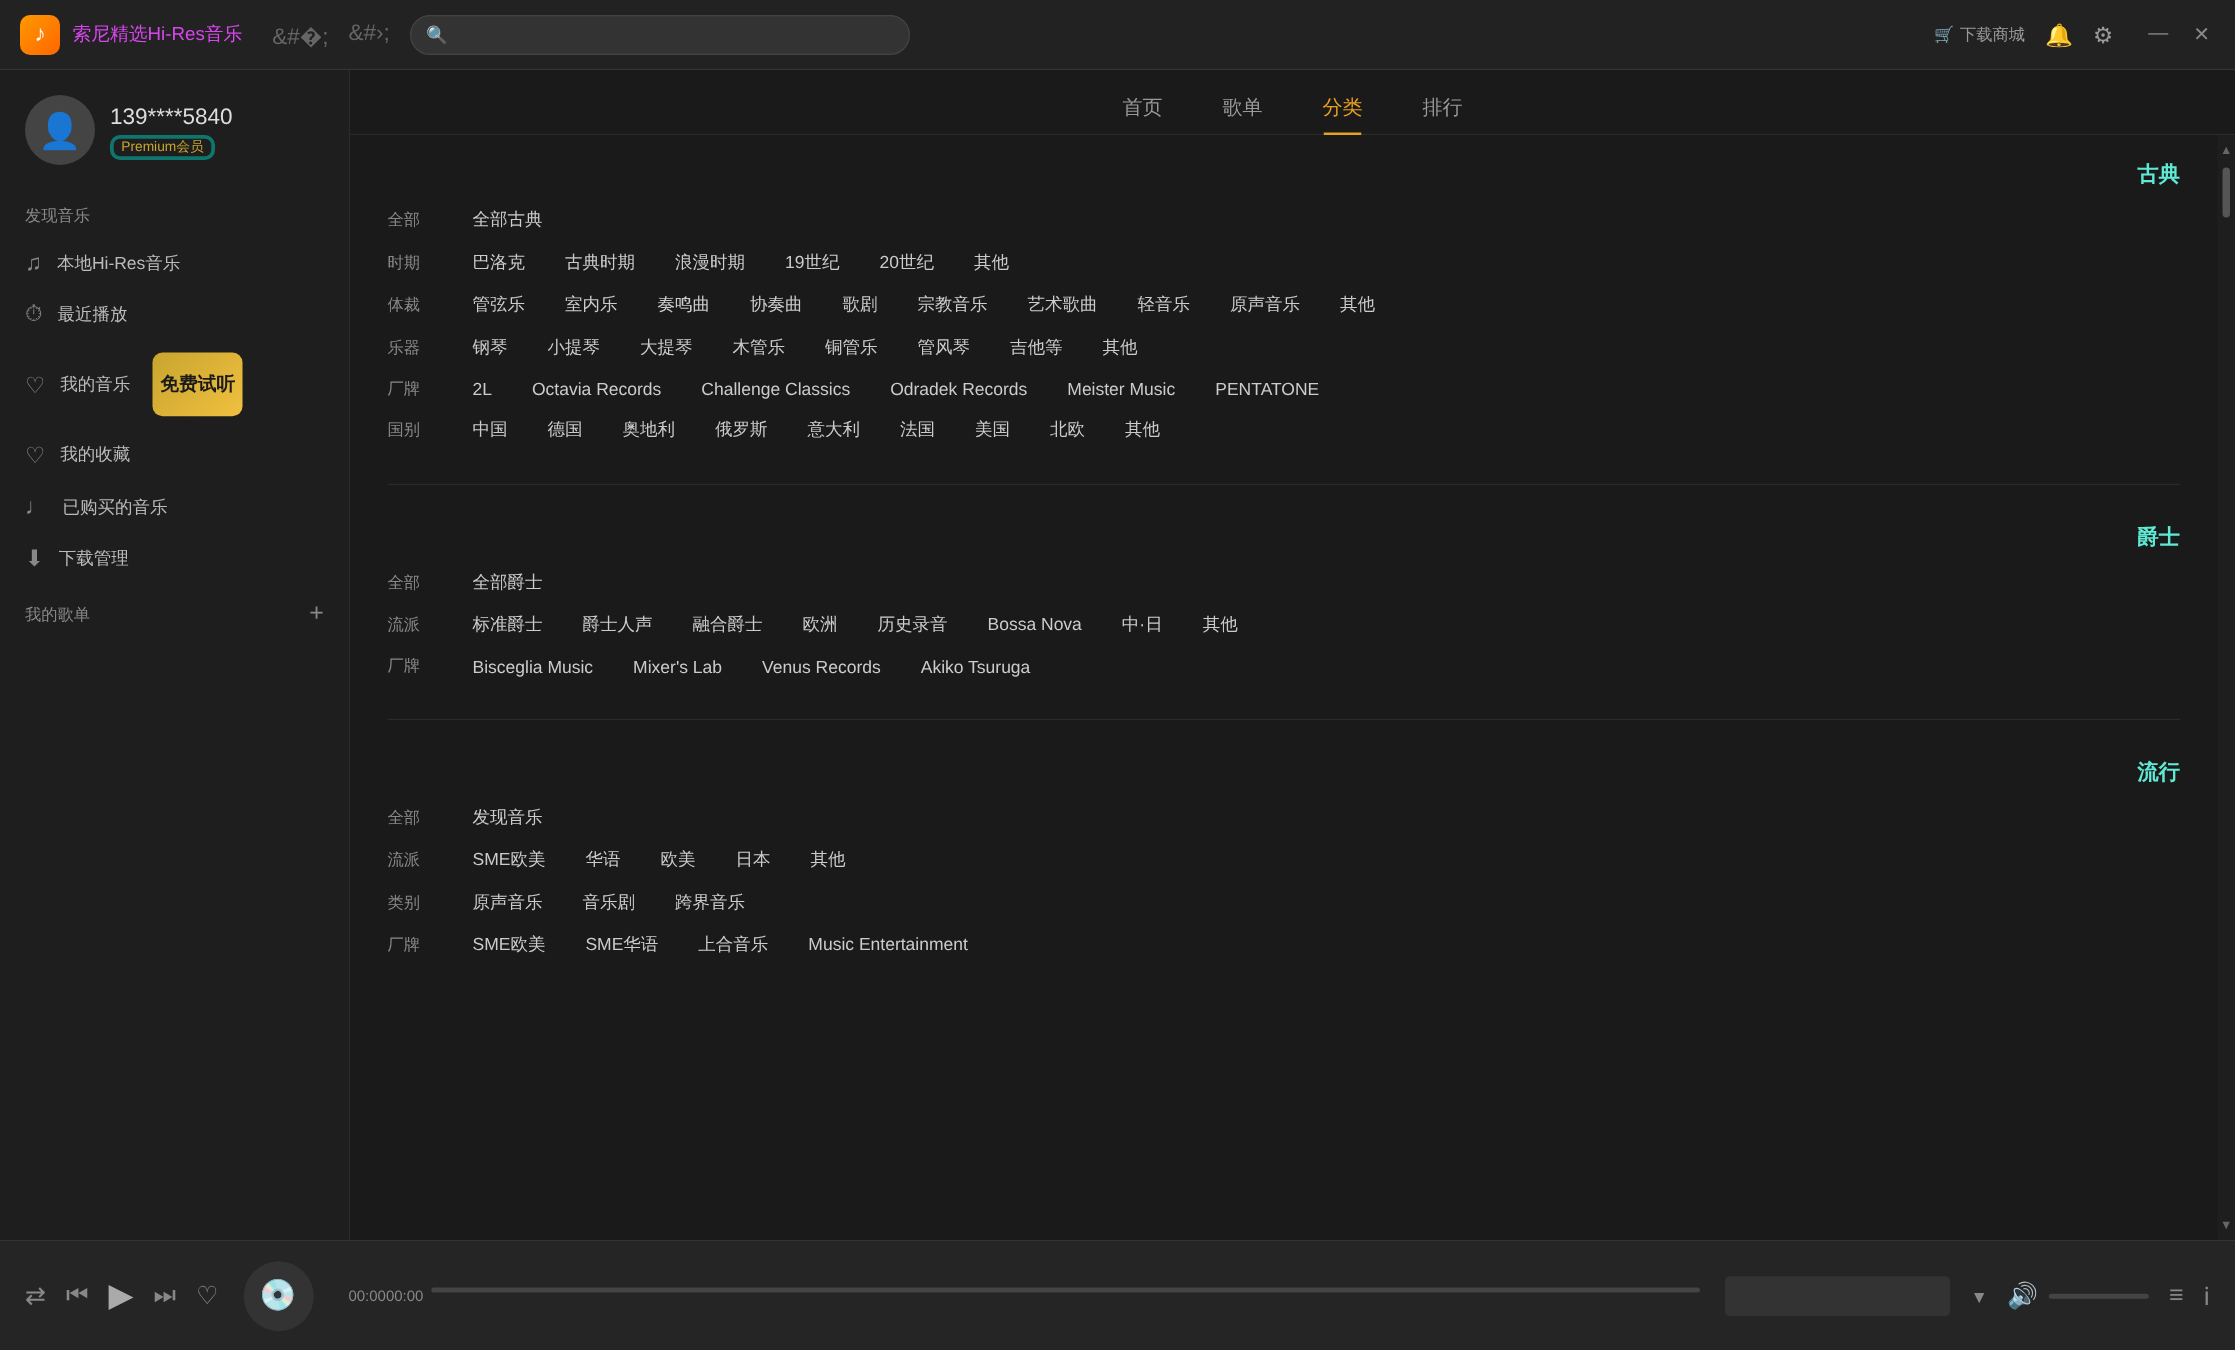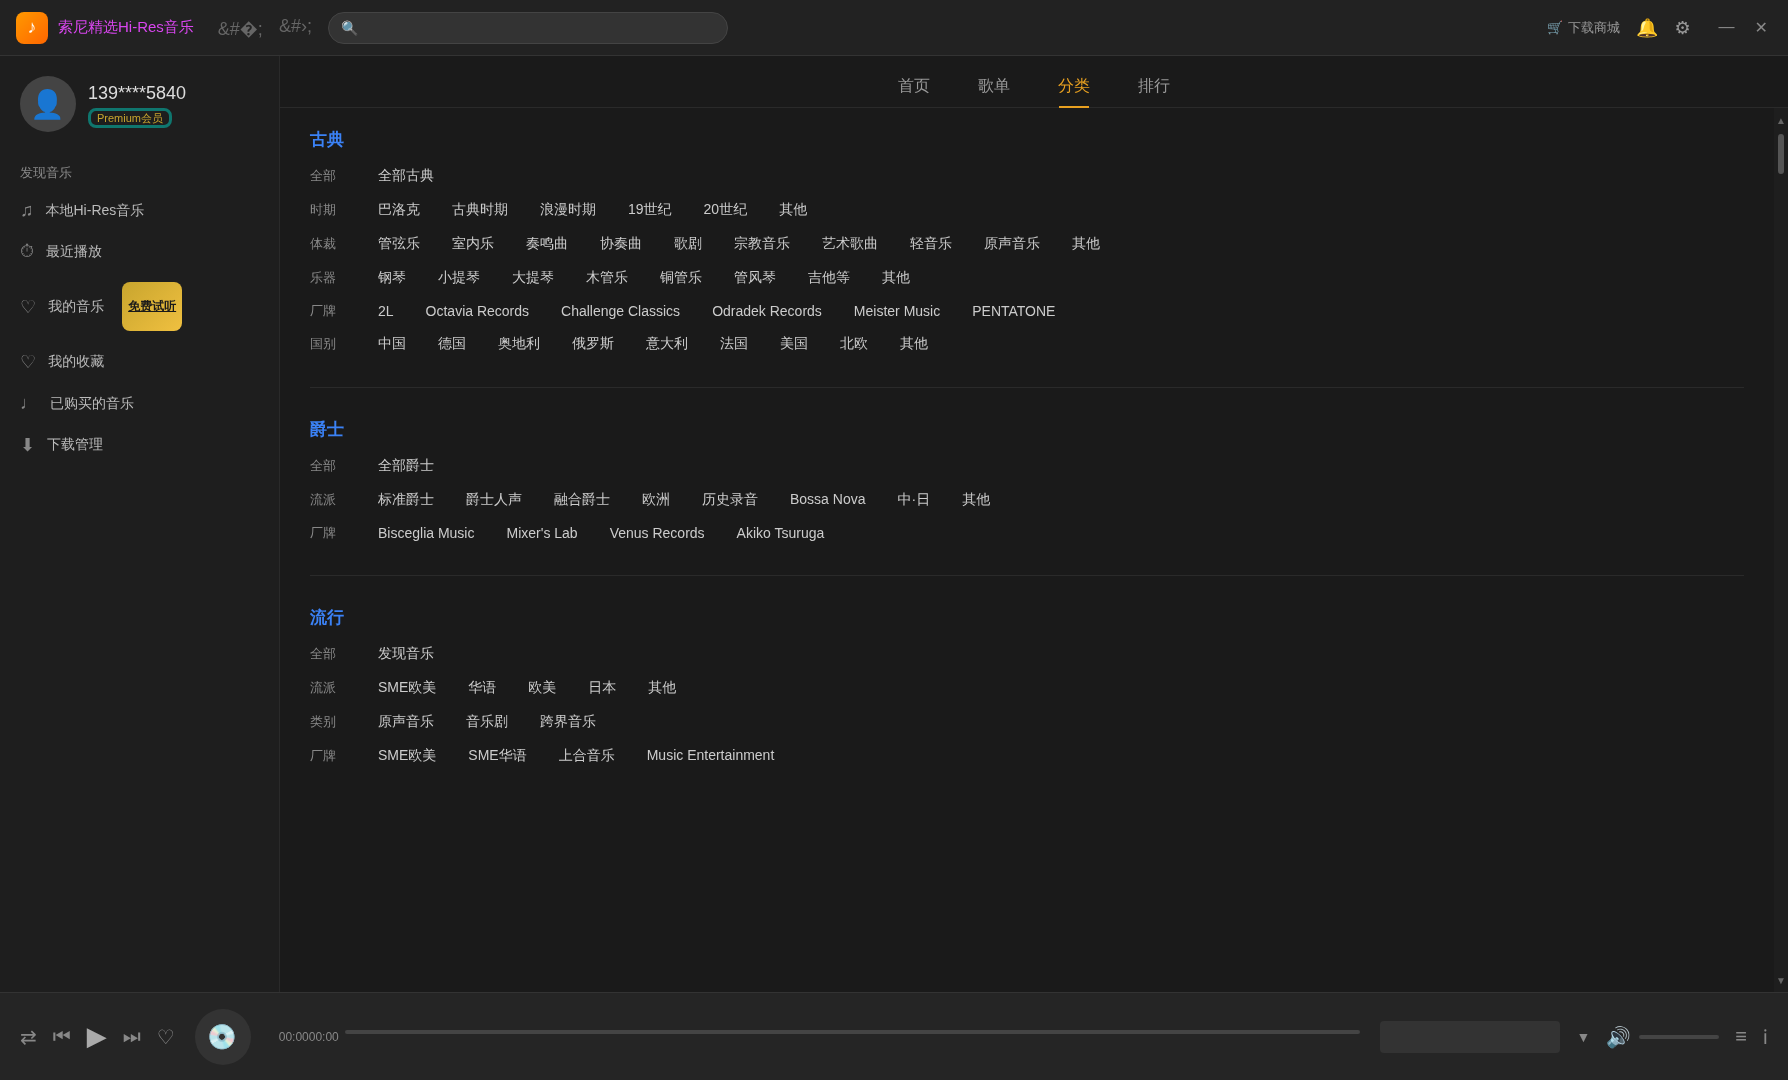--- a/index.html
+++ b/index.html
@@ -138,26 +138,25 @@
     .sidebar-playlist-header {
       display: flex; align-items: center; justify-content: space-between;
       padding: 12px 20px 4px 20px;
     }
     .sidebar-playlist-title { color: #888; font-size: 13px; }
     .add-playlist-btn { color: #888; font-size: 20px; cursor: pointer; }
 
     .free-trial-badge {
       background: linear-gradient(135deg, #c8a52e, #f0c040);
       color: #1a1a1a;
-      font-size: 12px;
+      font-size: 15px;
       padding: 16px 6px;
       border-radius: 8px;
       font-weight: bold;
       margin-left: 6px;
-      text-decoration: underline;
     }
 
     
     .content-area {
       flex: 1;
       display: flex;
       flex-direction: column;
       overflow: hidden;
       background: #1a1a1a;
     }
@@ -204,23 +203,24 @@
     
     .category-block {
       margin-bottom: 30px;
       border-bottom: 1px solid #2a2a2a;
       padding-bottom: 20px;
     }
     .category-block:last-child { border-bottom: none; }
 
     .category-title {
       font-size: 17px;
-      color: #3b82f6;
+      color: #5eead4;
       font-weight: bold;
       margin-bottom: 14px;
+      text-align: right;
     }
 
     .category-row {
       display: flex;
       align-items: center;
       margin-bottom: 12px;
       gap: 0;
     }
     .row-label {
       color: #888;
@@ -380,20 +380,24 @@
     </div>
     <div class="sidebar-item">
       <span class="sidebar-item-icon">♩</span>
       <span>已购买的音乐</span>
     </div>
     <div class="sidebar-item">
       <span class="sidebar-item-icon">⬇</span>
       <span>下载管理</span>
     </div>
 
+    <div class="sidebar-playlist-header">
+      <span class="sidebar-playlist-title">我的歌单</span>
+      <span class="add-playlist-btn">+</span>
+    </div>
   </div>
 
   <div class="content-area">
 
     <div class="top-nav">
       <div class="nav-tab">
         <span>首页</span>
       </div>
       <div class="nav-tab">
         <span>歌单</span>

